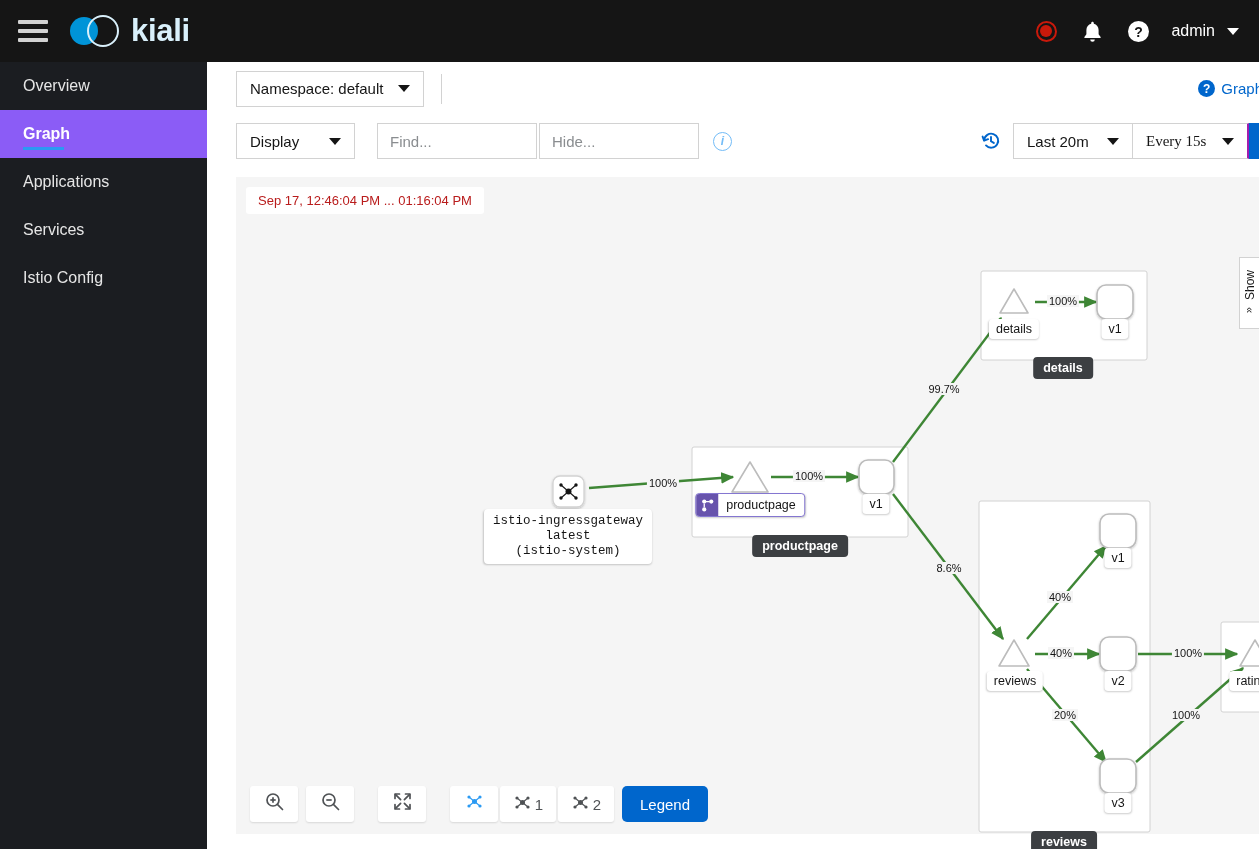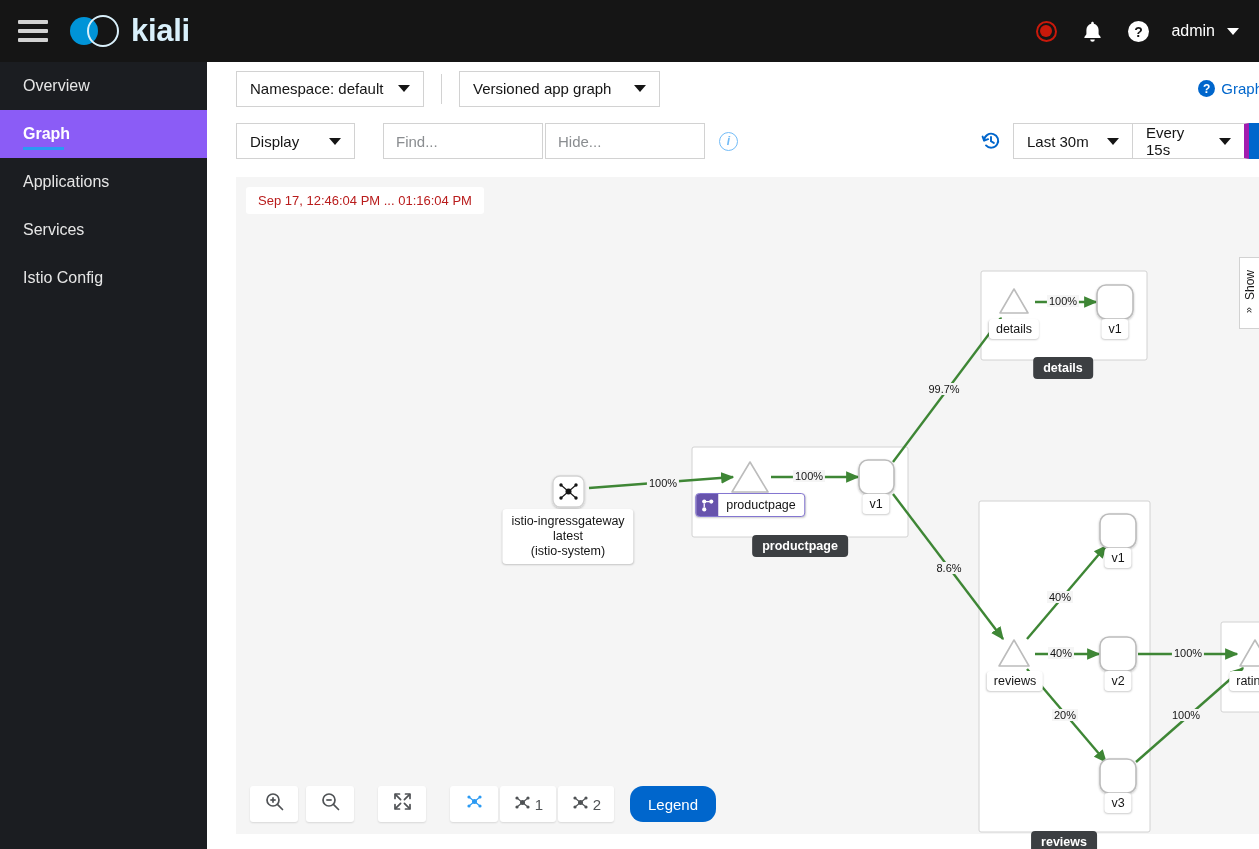--- a/index.html
+++ b/index.html
@@ -129,21 +129,21 @@
     width: 19px; height: 19px; border-radius: 50%;
     border: 1.6px solid #73bcf7; color: #73bcf7;
     font-size: 12px; font-style: italic; font-weight: 700;
     display: flex; align-items: center; justify-content: center;
     margin-left: 14px; cursor: pointer;
   }
   .tb2-right { margin-left: auto; display: flex; align-items: center; }
   .hist-icon { color: #06c; font-size: 20px; margin-right: 12px; cursor: pointer; display:flex; }
   .joined { display: flex; }
   .joined .sel-btn { border-right: none; }
-  .joined .sel-btn:last-of-type { border-right: 5px solid #a21caf; }
+  .joined .sel-btn:last-of-type { border-right: 2px solid #a21caf; font-family: Liberation Serif, serif; }
   .refresh-btn {
     width: 48px; height: 36px; background: #06c; border: none;
     color: #fff; font-size: 19px; cursor: pointer;
     display: flex; align-items: center; justify-content: center;
   }
 
   
   .canvas {
     position: absolute; left: 21px; top: 115px;
     width: 1024px; height: 657px;
@@ -171,21 +171,21 @@
   .graph-svg { position: absolute; left: 0; top: 0; }
 
   
   .nlabel {
     position: absolute; background: #fff; border-radius: 4px;
     font-size: 12.5px; color: #151515; padding: 3px 7px;
     box-shadow: 0 1px 2px rgba(0,0,0,.2);
     white-space: nowrap; transform: translateX(-50%);
     font-family: "Liberation Sans", sans-serif;
   }
-  .nlabel.multi { text-align: center; line-height: 15px; padding: 5px 9px; }
+  .nlabel.multi { text-align: center; line-height: 15px; padding: 5px 9px; font-family: Liberation Mono, monospace; }
   .nlabel.vs { padding: 0; display: flex; align-items: center; border: 1px solid #8476d1; }
   .nlabel.vs .vsbadge {
     background: #6753ac; width: 22px; height: 22px;
     display: flex; align-items: center; justify-content: center;
     border-radius: 3px 0 0 3px;
   }
   .nlabel.vs .vstext { padding: 0 8px; }
   .glabel {
     position: absolute; background: #3c3f42; color: #fff;
     font-size: 12.5px; font-weight: 700; padding: 4px 10px;
@@ -208,22 +208,22 @@
     border: none; border-radius: 3px;
     display: flex; align-items: center; justify-content: center;
     cursor: pointer; color: #4f5255; font-size: 17px;
     box-shadow: 0 1px 2px rgba(0,0,0,.12);
   }
   .tb-btn.active { color: #2b9af3; }
   .tb-grp { display: flex; gap: 2px; }
   .tb-btn.lay { width: 56px; gap: 3px; font-size: 15px; }
   .legend-btn {
     height: 36px; padding: 0 18px; background: #06c; color: #fff;
-    border: none; border-radius: 13px; font-size: 15px; cursor: pointer;
-    font-family: "Liberation Sans", sans-serif; margin-left: 8px;
+    border: none; border-radius: 5px; font-size: 15px; cursor: pointer;
+    font-family: "Liberation Sans", sans-serif; 
   }
 </style>
 </head>
 <body>
 
 <div class="masthead">
   <div class="hamburger">
     <span></span>
       <span></span>
       <span></span>
@@ -279,50 +279,46 @@
 </div>
 
 <div class="main">
 
   <div class="toolbar-row1">
     <div class="sel-btn" style="width:188px">
       <span>Namespace: default</span>
       <span class="caret-dk" style="margin-left:auto"></span>
     </div>
     <div class="vdiv"></div>
-    <div class="sel-btn" style="width:201px">
-      <span>Versioned app graph</span>
-      <span class="caret-dk" style="margin-left:auto"></span>
-    </div>
     <div class="graph-tour">
       <span class="qmark">?</span>
       <span>Graph tour</span>
     </div>
   </div>
 
   <div class="toolbar-row2">
     <div class="sel-btn" style="width:119px">
       <span>Display</span>
       <span class="caret-dk" style="margin-left:auto"></span>
     </div>
-    <input class="txt-input" style="width: 160px; margin-left: 28px;" placeholder="Find...">
+    <input class="txt-input" style="width: 160px; margin-left: 22px;" placeholder="Find...">
     <input class="txt-input" style="width: 160px; margin-left: 2px;" placeholder="Hide...">
     <div class="info-i">i</div>
 
     <div class="tb2-right">
       <div class="hist-icon">
         <svg width="20" height="20" viewBox="0 0 20 20" fill="none" stroke="#06c" stroke-width="1.9">
           <path d="M3.2 9.2A7 7 0 1 1 5 14.4" stroke-linecap="round"></path>
           <path d="M1.6 5.6l1.5 4 4-1.4" stroke-linecap="round" stroke-linejoin="round"></path>
           <path d="M10 6v4.2l2.8 1.7" stroke-linecap="round"></path>
         </svg>
       </div>
       <div class="joined">
         <div class="sel-btn" style="width:119px">
-          <span>Last 30m</span>
+          <span>Last 20m</span>
           <span class="caret-dk" style="margin-left:auto"></span>
         </div>
         <div class="sel-btn" style="width:117px">
           <span>Every 15s</span>
           <span class="caret-dk" style="margin-left:auto"></span>
         </div>
       </div>
       <button class="refresh-btn">
         <svg width="20" height="20" viewBox="0 0 20 20" fill="none" stroke="#fff" stroke-width="1.9">
           <path d="M16.5 6.5A7.2 7.2 0 0 0 4.1 7.4" stroke-linecap="round"></path>

